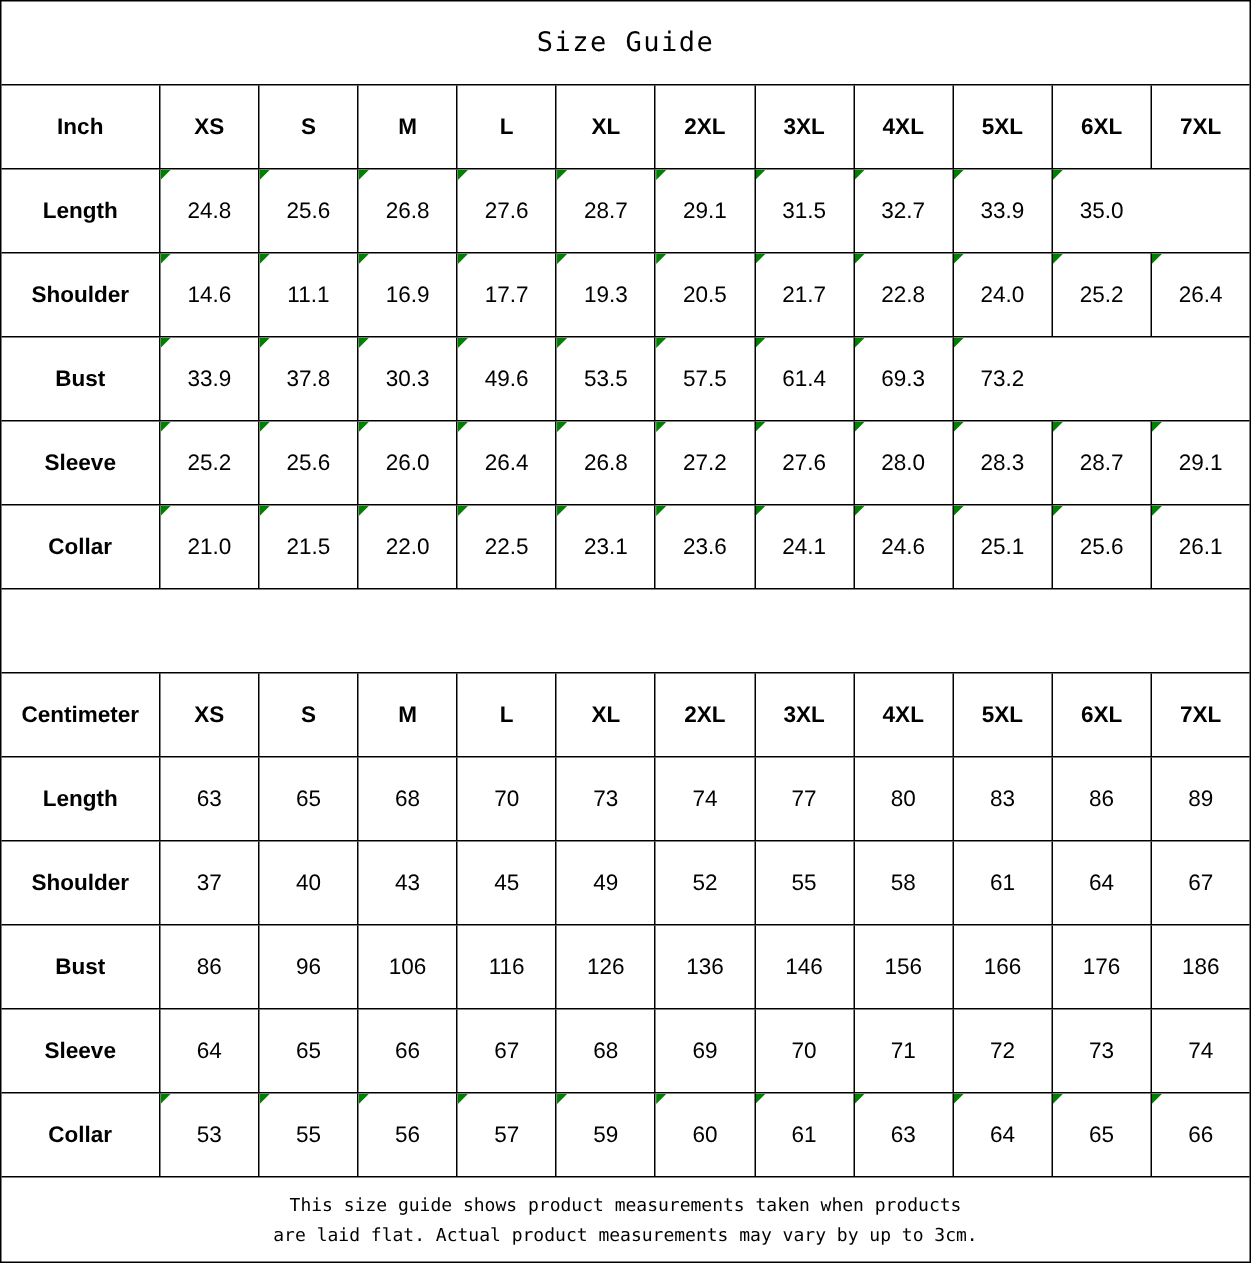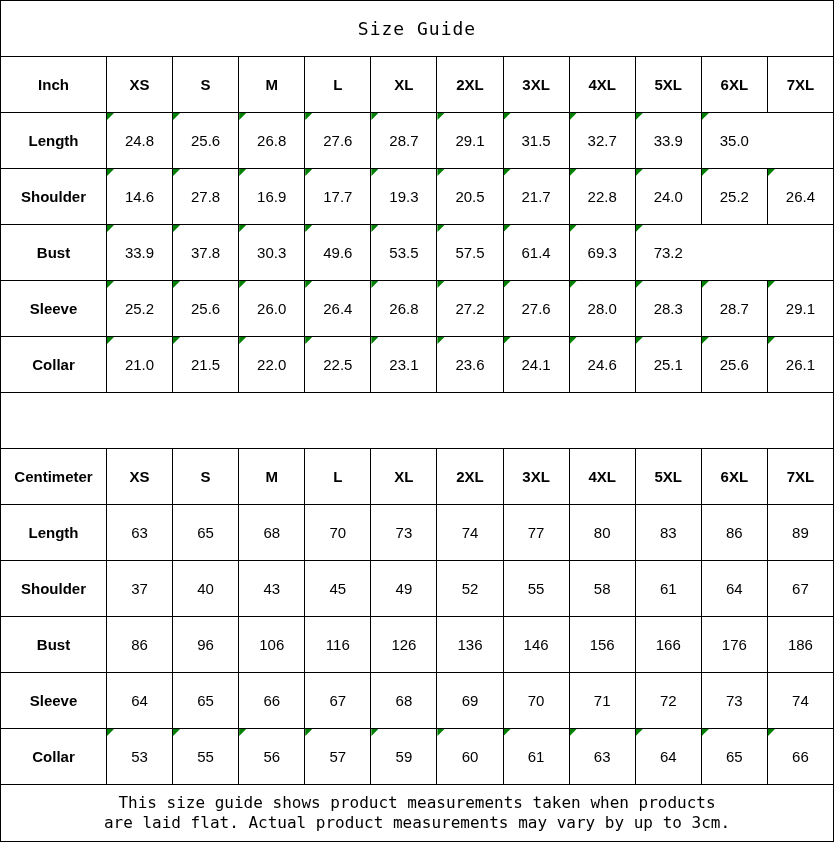--- a/index.html
+++ b/index.html
@@ -61,21 +61,21 @@
   }
   .footer-row {
     height: 57px;
     box-sizing: border-box;
     border-top: 1px solid #000000;
     display: flex;
     flex-direction: column;
     align-items: center;
     justify-content: center;
     font-family: "DejaVu Sans Mono", "Liberation Mono", monospace;
-    font-size: 16px;
+    font-size: 12px;
     line-height: 20px;
   }
 </style>
 </head>
 <body>
 
 <div class="sheet">
 
   <div class="title-row">
     <span>Size Guide</span>
@@ -140,21 +140,21 @@
         </div>
       </div>
       <div class="trow">
         <div class="cell label-cell">Shoulder</div>
         <div class="cell data-cell">
           <i class="flag" style="background: rgb(0, 128, 0);"></i>
           <span>14.6</span>
         </div>
         <div class="cell data-cell">
           <i class="flag" style="background: rgb(0, 128, 0);"></i>
-          <span>27.8</span>
+          <span>11.1</span>
         </div>
         <div class="cell data-cell">
           <i class="flag" style="background: rgb(0, 128, 0);"></i>
           <span>16.9</span>
         </div>
         <div class="cell data-cell">
           <i class="flag" style="background: rgb(0, 128, 0);"></i>
           <span>17.7</span>
         </div>
         <div class="cell data-cell">

